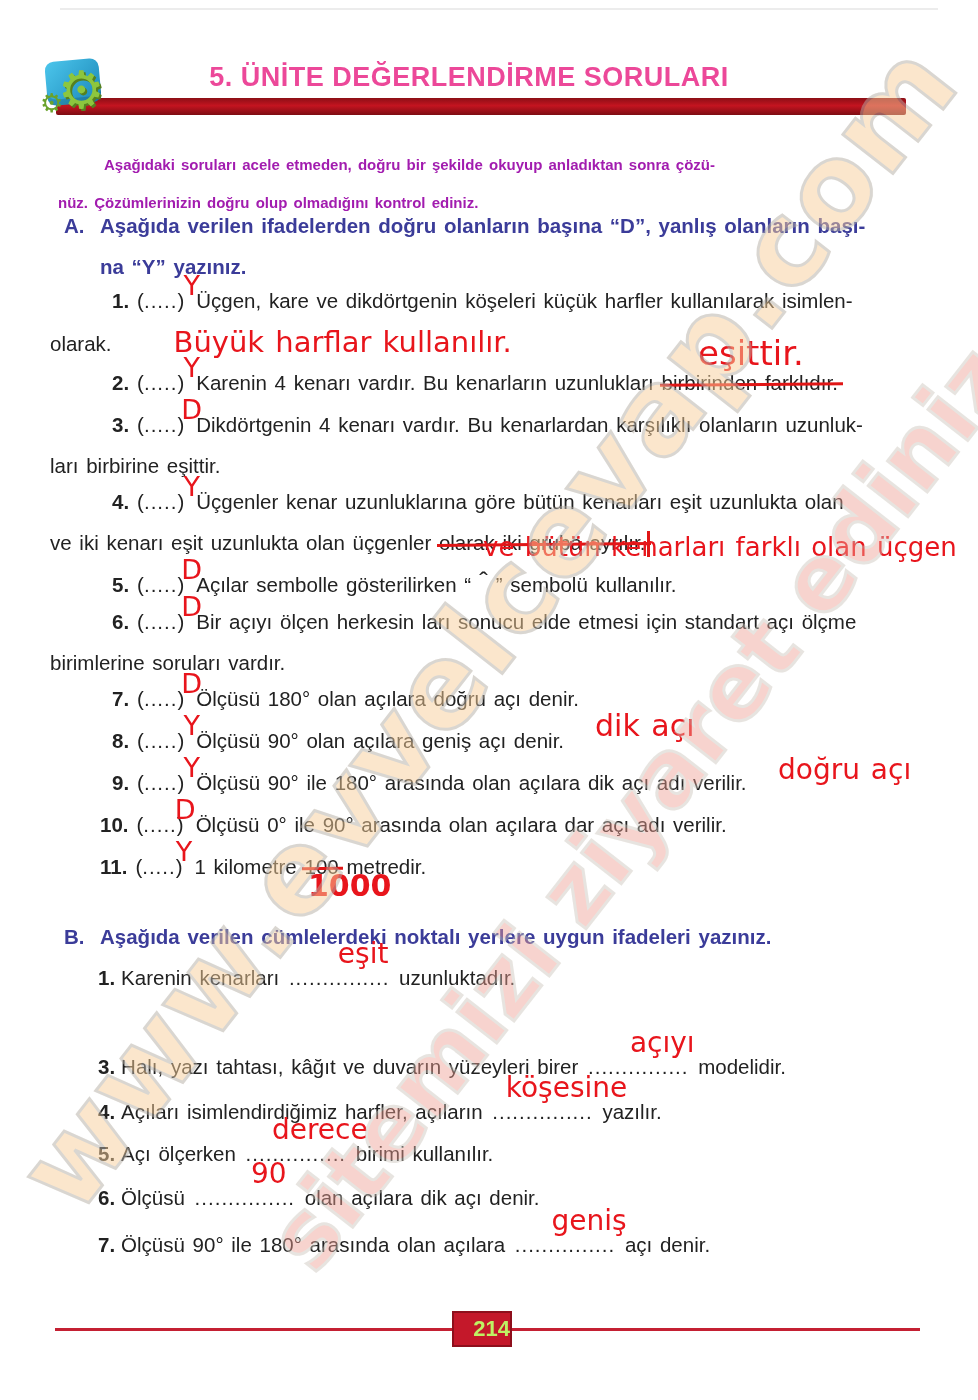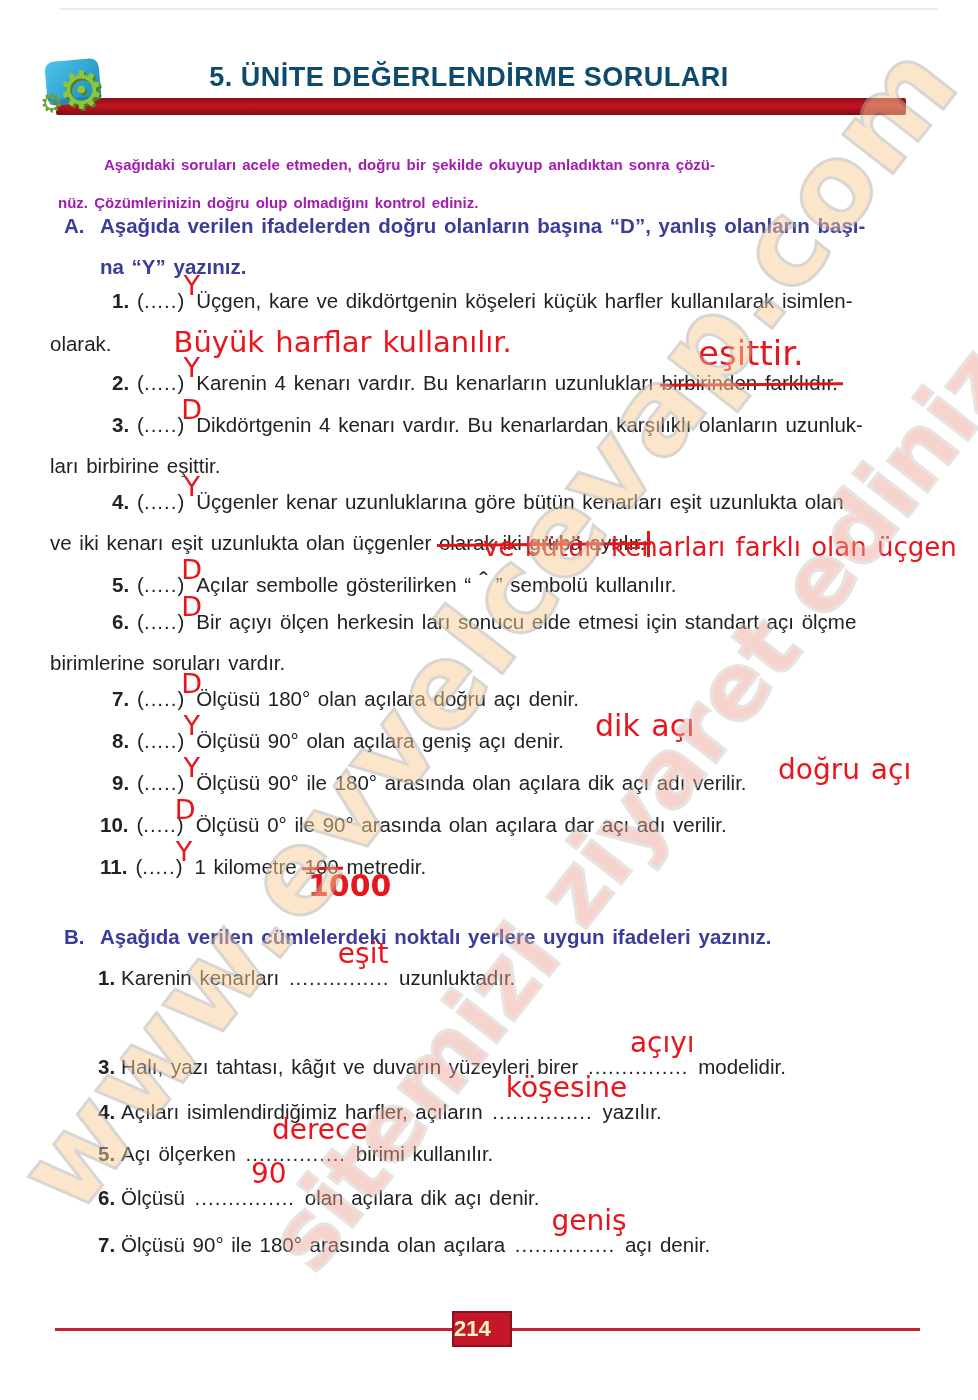--- a/index.html
+++ b/index.html
@@ -2,21 +2,21 @@
 <html><head>
 <meta charset="utf-8">
 <style>
   html,body{margin:0;padding:0;background:#fff;}
   .page{position:relative;width:978px;height:1400px;background:#fff;overflow:hidden;
         font-family:"Liberation Sans",sans-serif;color:#1e1e1e;}
   .scanline{position:absolute;top:8px;left:60px;right:40px;height:2px;background:#ececec;}
 
   
   .title{position:absolute;top:62px;left:0;right:40px;text-align:center;font-size:27px;
-         font-weight:bold;color:#0c4a6e;letter-spacing:.5px;}
+         font-weight:bold;color:#ec4899;letter-spacing:.5px;}
   .bar{position:absolute;top:98px;left:56px;width:850px;height:17px;border-radius:2px;
        background:linear-gradient(#8c0f16,#c41420 45%,#7e0d13);}
   .icon-badge{position:absolute;left:42px;top:56px;width:74px;height:76px;z-index:3;}
   .cam{position:absolute;left:4px;top:4px;width:54px;height:44px;border-radius:9px;
        background:linear-gradient(135deg,#4cc6ec,#1b87b8);transform:rotate(-5deg);
        box-shadow:inset 0 -6px 0 rgba(0,0,0,.15);}
   .gear{position:absolute;line-height:1;}
   .g1{left:16px;top:8px;font-size:52px;color:#8cc63e;text-shadow:2px 2px 0 #55801f;}
   .g2{left:-2px;top:34px;font-size:26px;color:#69a22b;}
 
@@ -70,22 +70,22 @@
   .wm1{left:-225px;top:575px;font-size:116px;color:#f8cf9b;letter-spacing:2px;
        -webkit-text-stroke:3px #b5aea4;text-shadow:0 0 2px #b5aea4;opacity:.5;
        transform:rotate(-52deg);}
   .wm2{left:-60px;top:755px;font-size:92px;color:#ef9f93;
        -webkit-text-stroke:3px #ccc5bc;text-shadow:0 0 2px #ccc5bc;opacity:.45;
        transform:rotate(-52deg);}
 
   
   .pline{position:absolute;top:1328px;left:55px;right:58px;height:3px;background:#c42033;}
   .pagebox{position:absolute;top:1311px;left:452px;width:56px;height:32px;background:#c4182a;
-           border:2px solid #8e0f1c;display:flex;align-items:center;justify-content:flex-start;
-           color:#fef9c3;font-weight:bold;font-size:22px;z-index:4;}
+           border:2px solid #8e0f1c;display:flex;align-items:center;justify-content:flex-end;
+           color:#bef264;font-weight:bold;font-size:22px;z-index:4;}
 </style>
 </head>
 <body>
 
 <div class="page">
   <div class="scanline"></div>
 
   <div class="title">5. ÜNİTE DEĞERLENDİRME SORULARI</div>
   <div class="bar"></div>
   <div class="icon-badge">

